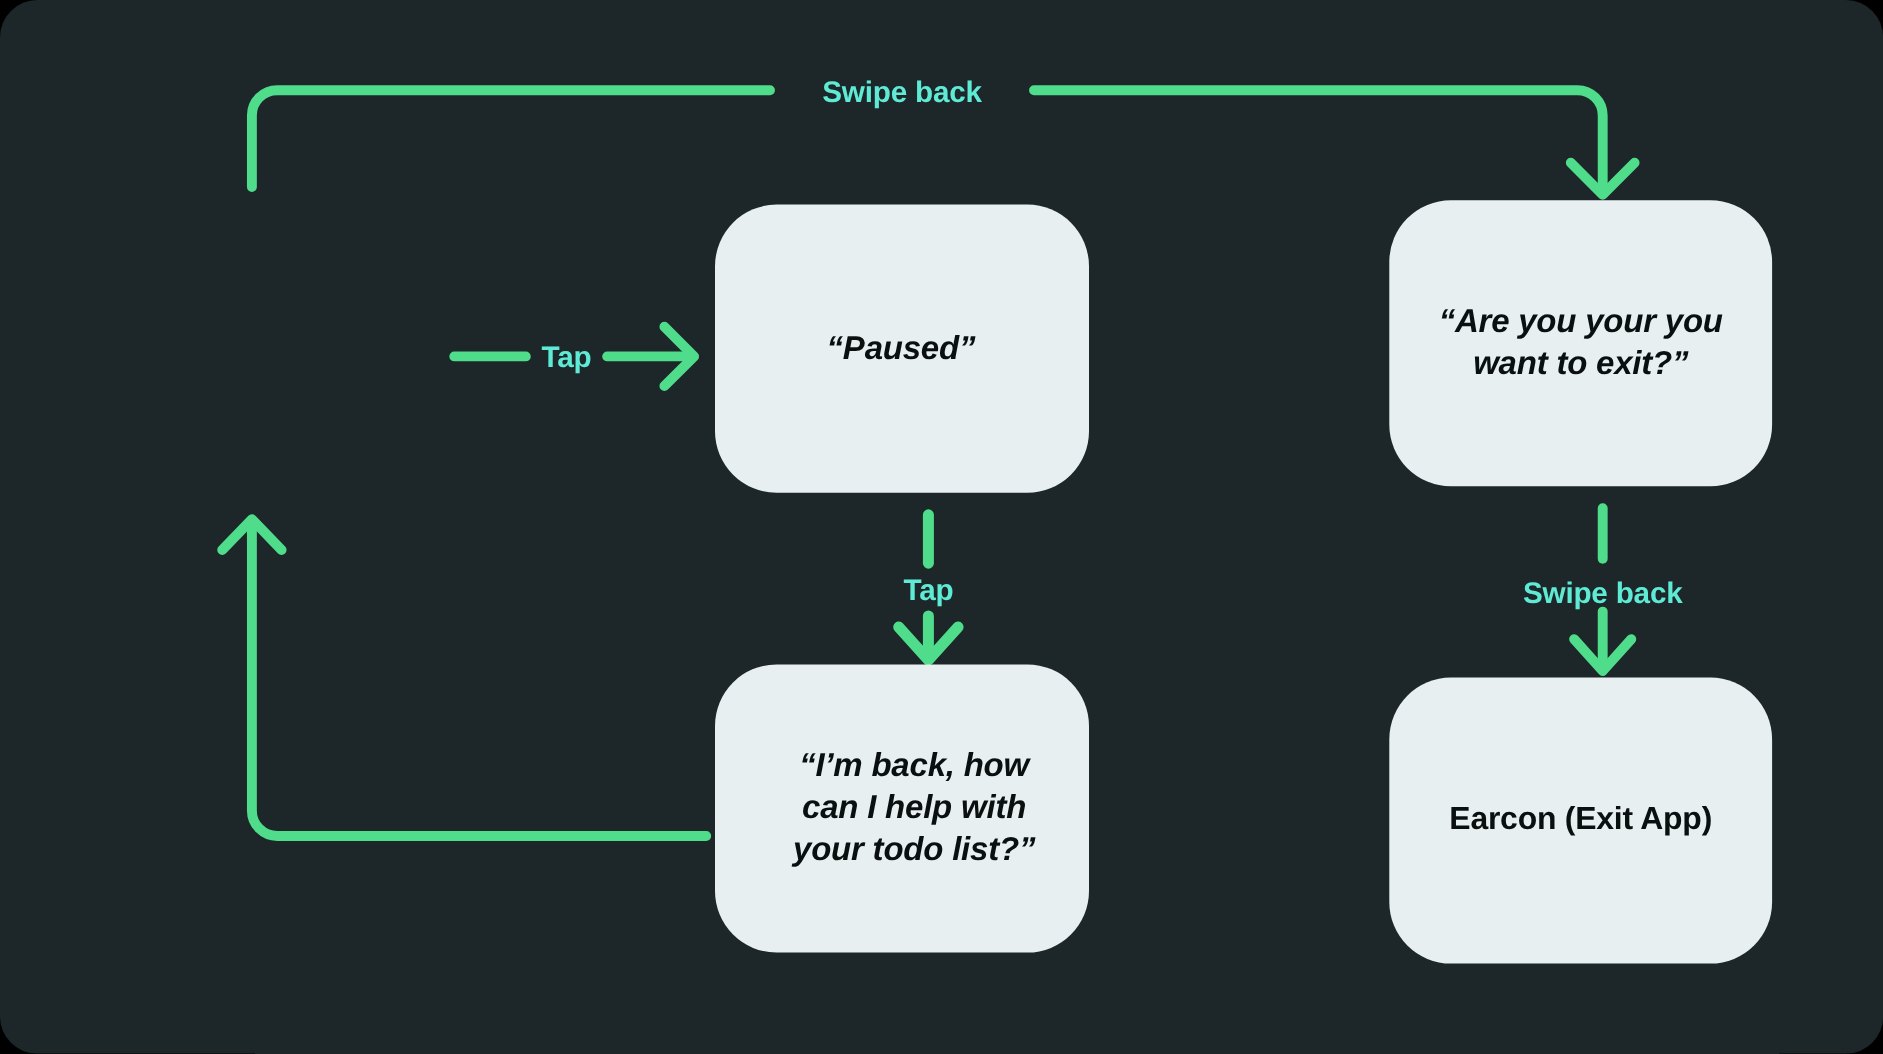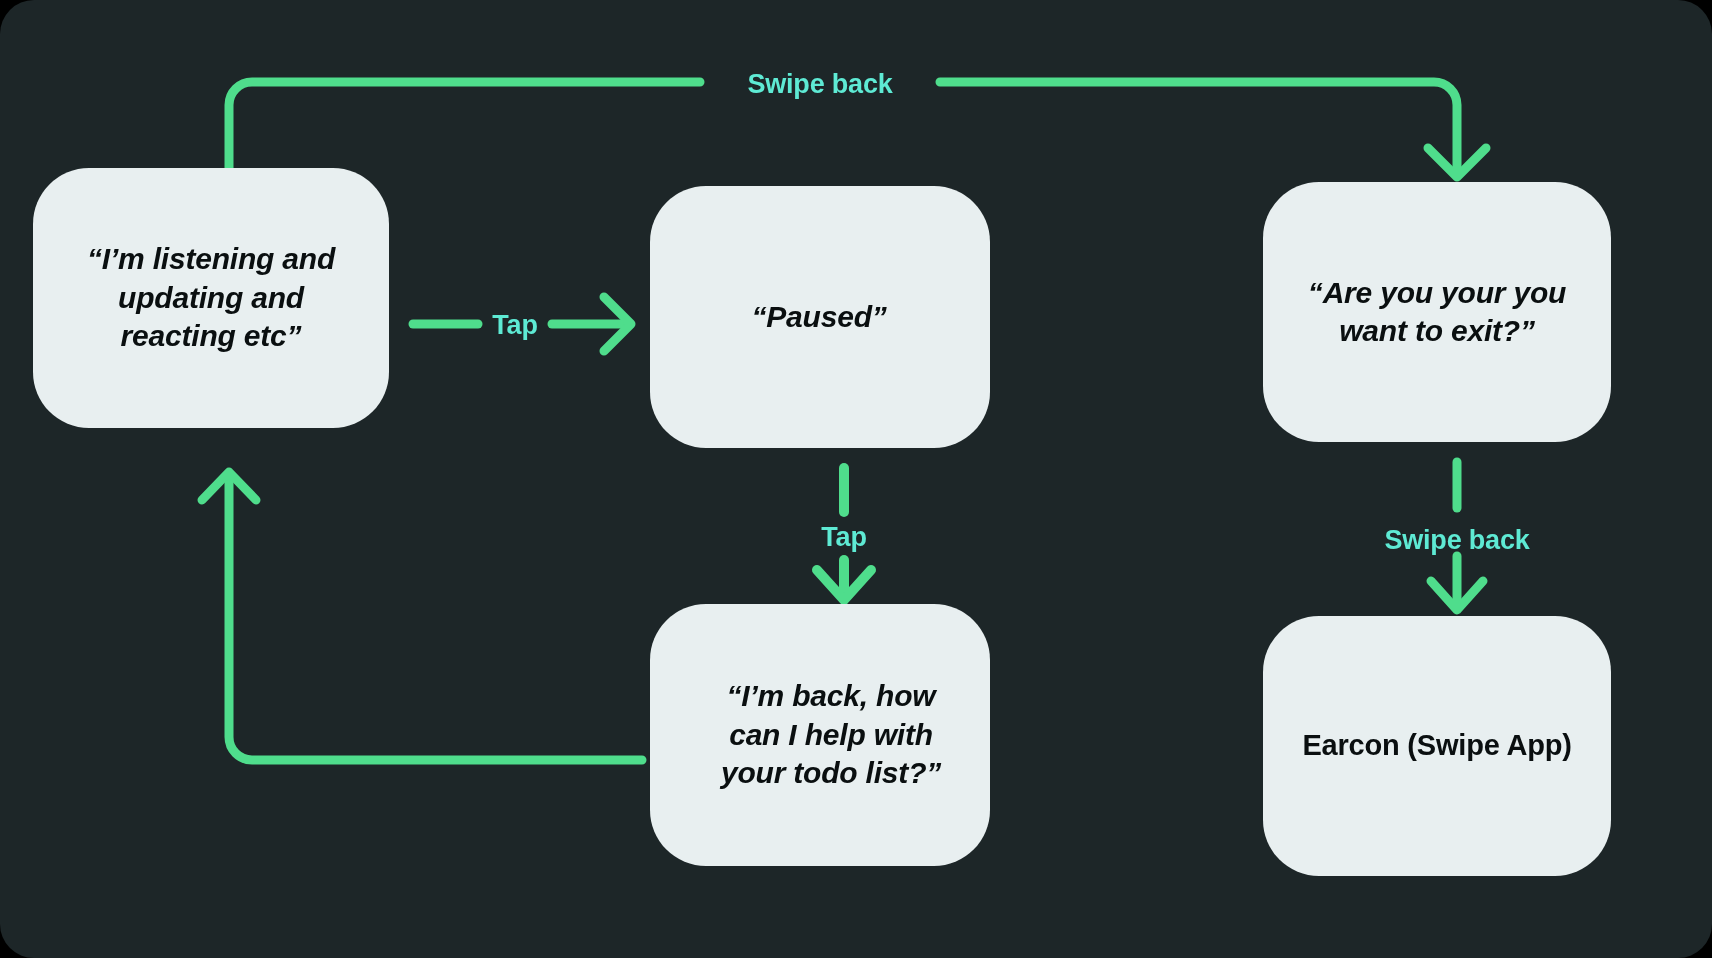--- a/index.html
+++ b/index.html
@@ -111,38 +111,35 @@
       <path d="M202,500 L229,472 L256,500" fill="none" stroke="#4fdd8c" stroke-width="9" stroke-linecap="round" stroke-linejoin="round"></path>
     </g>
 
     <g>
       <path d="M1457,462 L1457,508" fill="none" stroke="#4fdd8c" stroke-width="9" stroke-linecap="round"></path>
       <path d="M1457,556 L1457,608" fill="none" stroke="#4fdd8c" stroke-width="9" stroke-linecap="round"></path>
       <path d="M1431,581 L1457,610 L1483,581" fill="none" stroke="#4fdd8c" stroke-width="9" stroke-linecap="round" stroke-linejoin="round"></path>
     </g>
   </svg>
 
-  <div class="node" id="node-listening">
-    <span class="node-label">“I’m listening and updating and reacting etc”</span>
-  </div>
 
   <div class="node" id="node-paused">
     <span class="node-label">“Paused”</span>
   </div>
 
   <div class="node" id="node-confirm">
     <span class="node-label">“Are you your you want to exit?”</span>
   </div>
 
   <div class="node" id="node-back">
     <span class="node-label">“I’m back, how can I help with your todo list?”</span>
   </div>
 
   <div class="node" id="node-earcon">
-    <span class="node-label upright">Earcon (Swipe App)</span>
+    <span class="node-label upright">Earcon (Exit App)</span>
   </div>
 
   <div class="edge-label" style="left:820px; top:84px;">Swipe back</div>
 
   <div class="edge-label" style="left:515px; top:325px;">Tap</div>
 
   <div class="edge-label" style="left:844px; top:537px;">Tap</div>
 
   <div class="edge-label" style="left:1457px; top:540px;">Swipe back</div>
 

